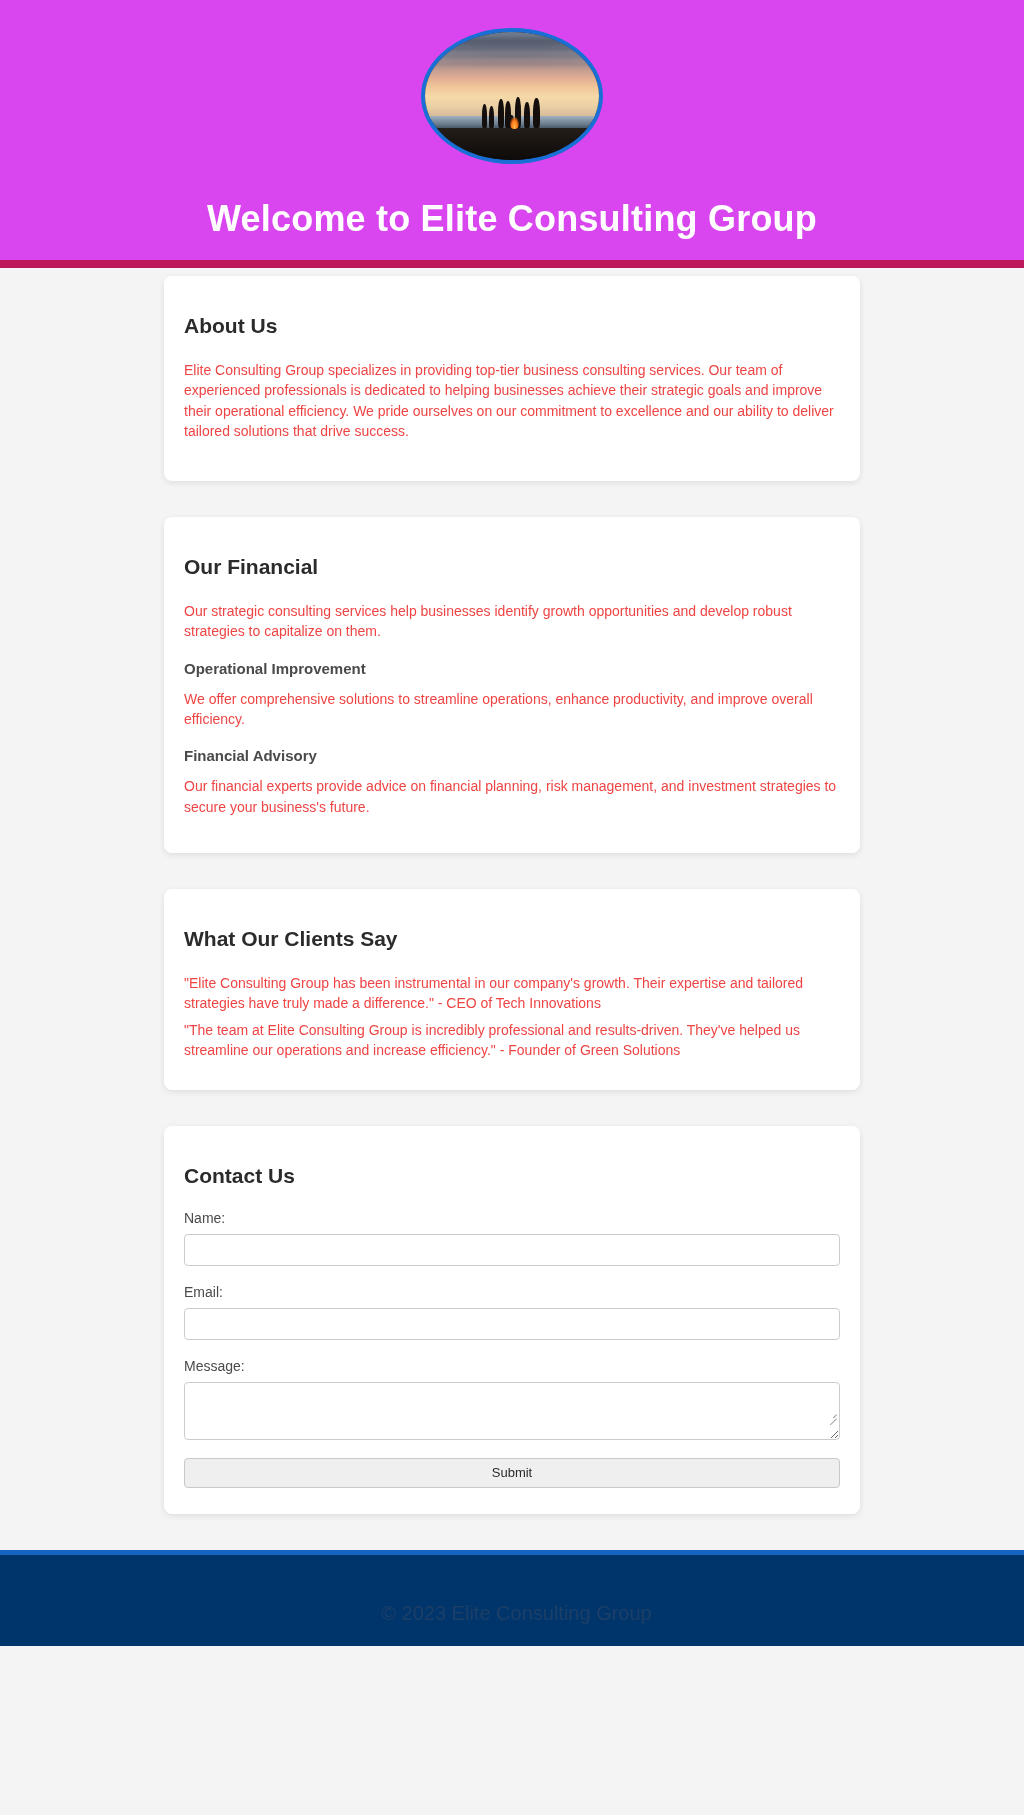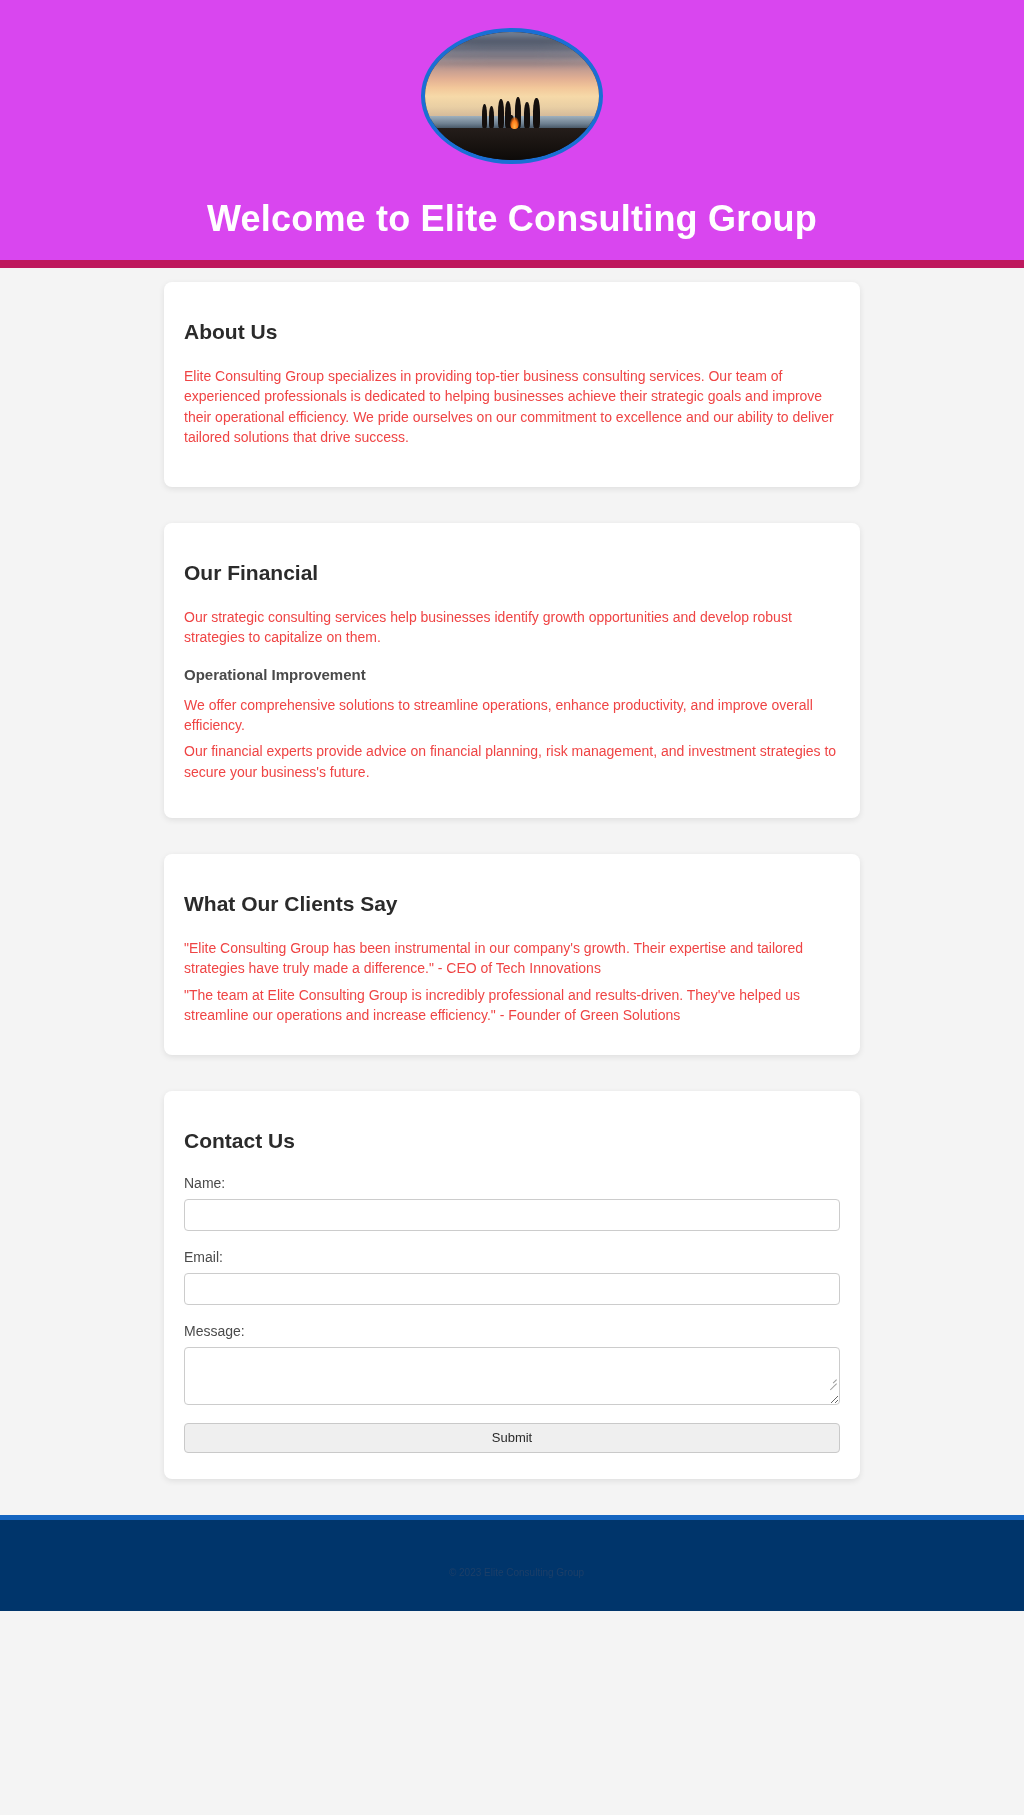--- a/index.html
+++ b/index.html
@@ -95,21 +95,21 @@
   .site-title {
     color: #ffffff;
     font-size: 36px;
     font-weight: bold;
     margin: 34px 0 0 0;
     letter-spacing: 0.2px;
   }
 
   
   .main {
-    padding: 14px 0 0 0;
+    padding: 8px 0 0 0;
   }
   .card {
     background: #ffffff;
     width: 696px;
     margin: 0 auto 36px auto;
     border-radius: 8px;
     box-shadow: 0 2px 6px rgba(0,0,0,0.09);
     padding: 26px 20px 26px 20px;
   }
   .card h2 {
@@ -202,21 +202,21 @@
   
   .site-footer {
     background: #00356b;
     border-top: 5px solid #1565c0;
     height: 96px;
     text-align: center;
     position: relative;
   }
   .footer-text {
     color: #1c3f68;
-    font-size: 10px;
+    font-size: 20px;
     position: absolute;
     left: 0; right: 0;
     top: 47px;
     padding-left: 9px;
   }
 </style>
 </head>
 <body>
 
 <header class="site-header">
@@ -254,20 +254,21 @@
   </section>
 
   <section class="card services-card">
     <h2>Our Financial</h2>
 
     <p>Our strategic consulting services help businesses identify growth opportunities and develop robust strategies to capitalize on them.</p>
 
     <h3>Operational Improvement</h3>
     <p>We offer comprehensive solutions to streamline operations, enhance productivity, and improve overall efficiency.</p>
 
+    <h3>Financial Advisory</h3>
     <p>Our financial experts provide advice on financial planning, risk management, and investment strategies to secure your business's future.</p>
   </section>
 
   <section class="card testimonials-card">
     <h2>What Our Clients Say</h2>
     <p class="quote">"Elite Consulting Group has been instrumental in our company's growth. Their expertise and tailored strategies have truly made a difference." - CEO of Tech Innovations</p>
     <p class="quote">"The team at Elite Consulting Group is incredibly professional and results-driven. They've helped us streamline our operations and increase efficiency." - Founder of Green Solutions</p>
   </section>
 
   <section class="card contact-card">

